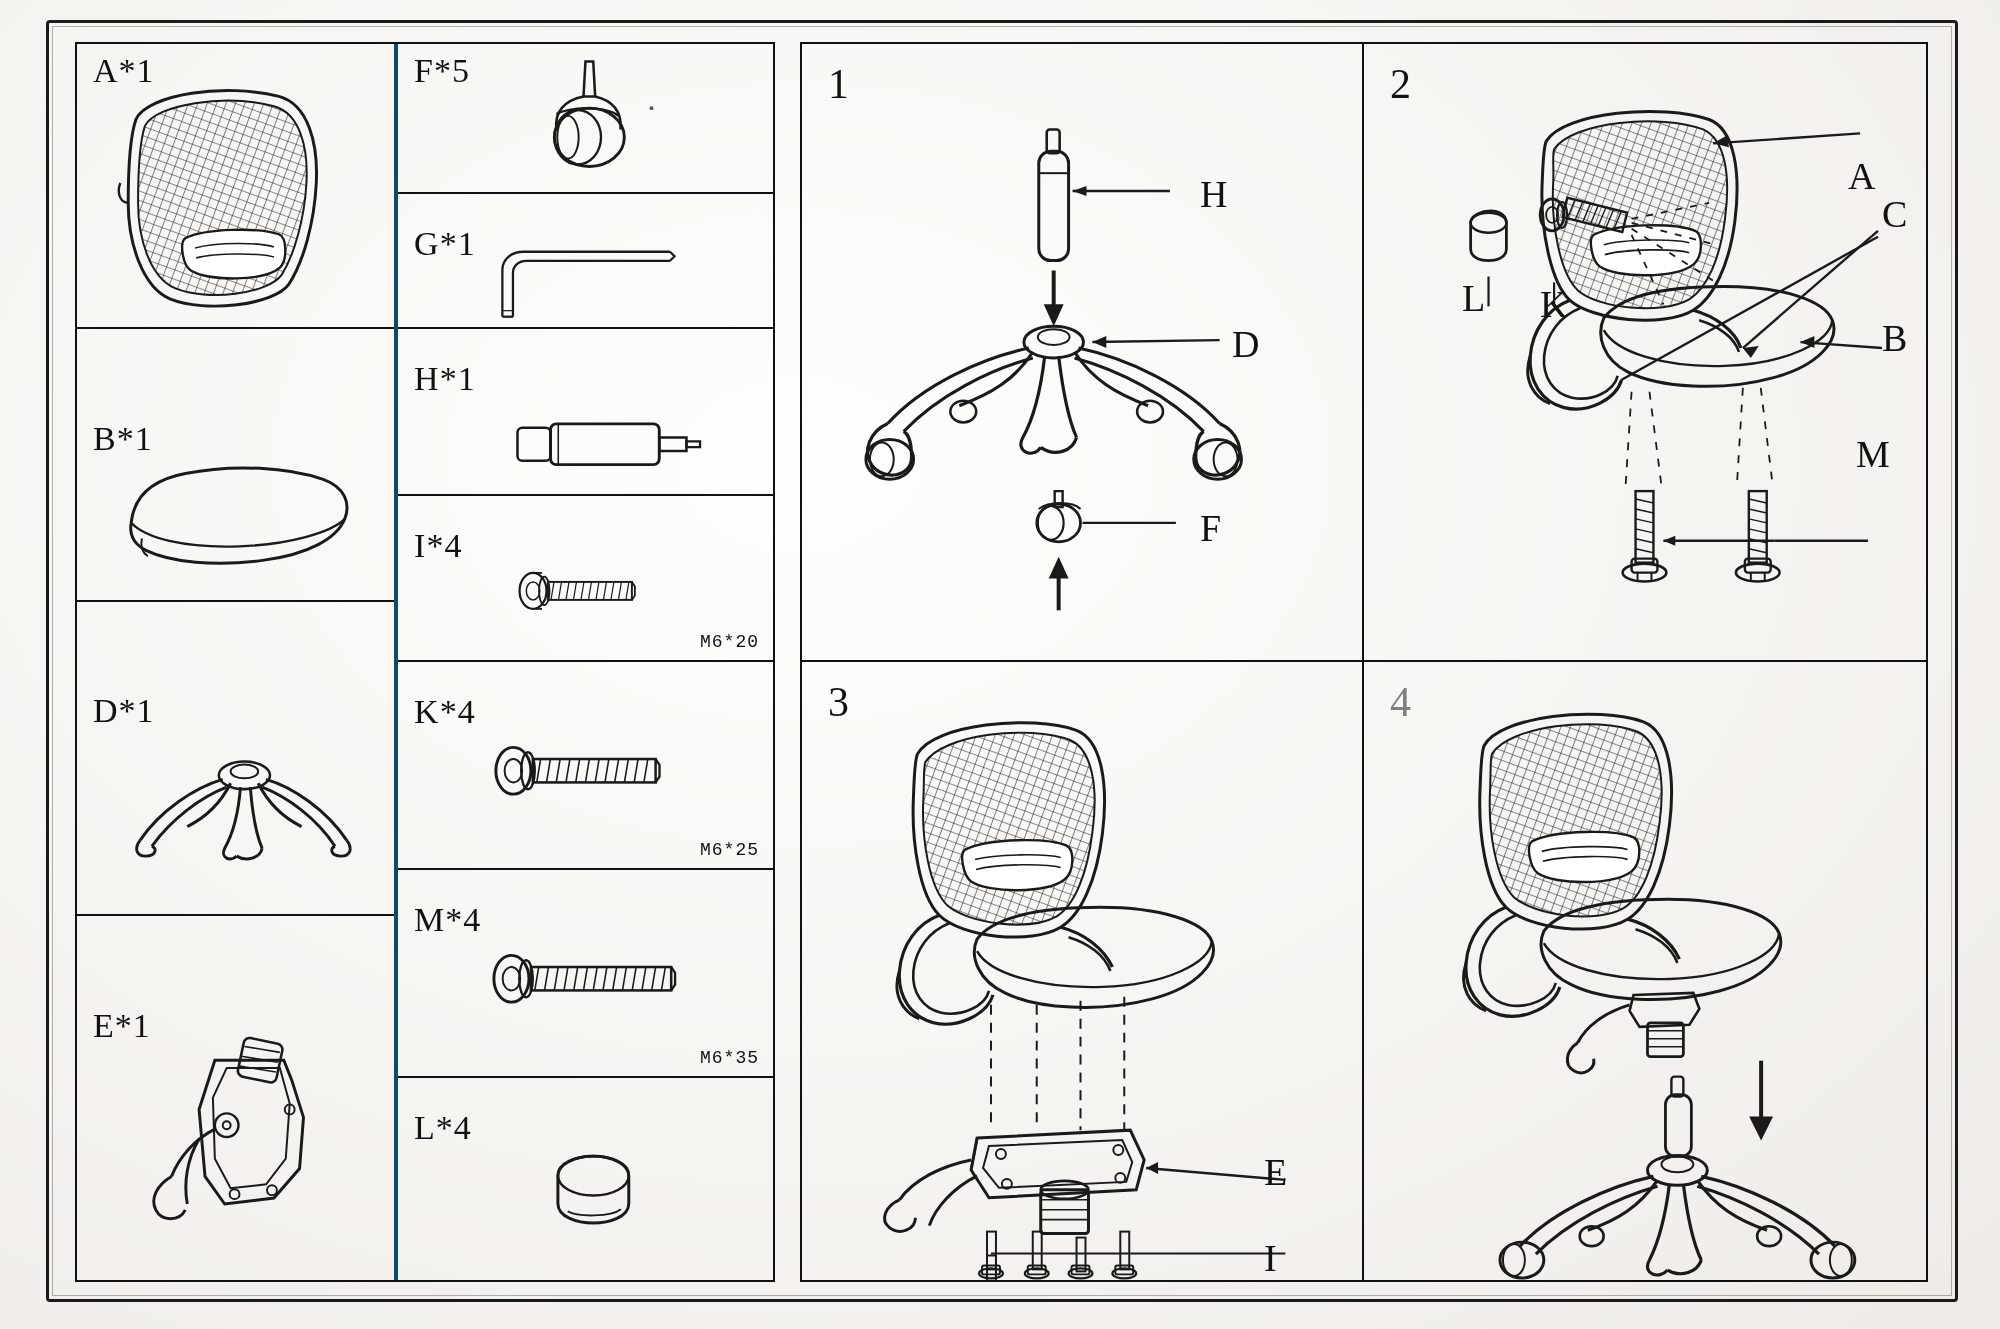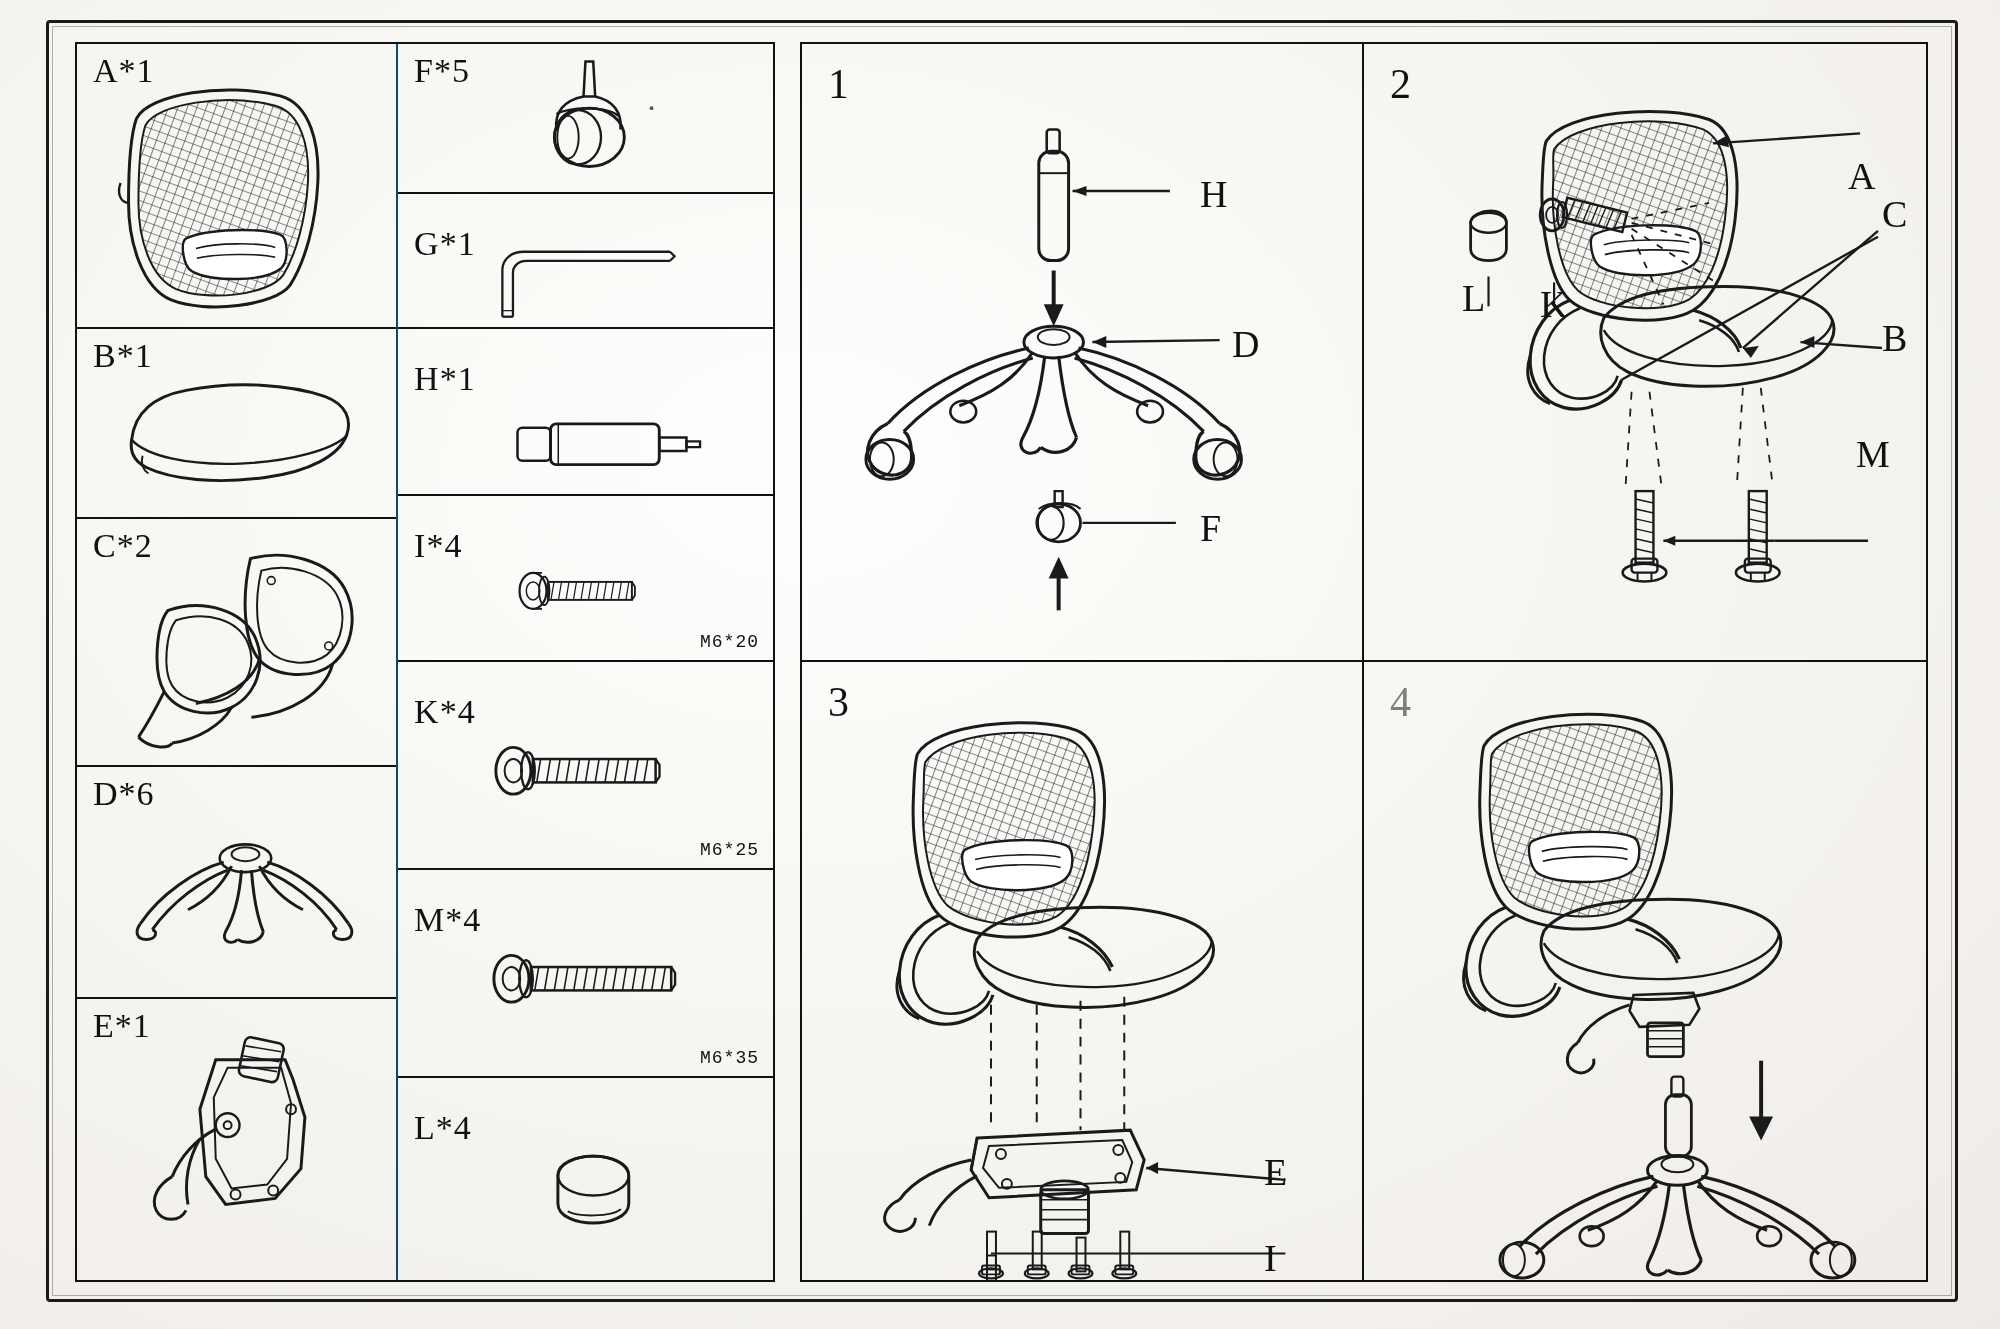--- a/index.html
+++ b/index.html
@@ -50,21 +50,21 @@
     width: 700px; height: 1240px;
     border: 2px solid #111;
     box-sizing: border-box;
     display: flex;
   }
   .parts-col {
     display: flex;
     flex-direction: column;
     box-sizing: border-box;
   }
-  .parts-col.left { width: 322px; border-right: 2px solid #0c4a6e; justify-content: space-between; }
+  .parts-col.left { width: 322px; border-right: 4px solid #0c4a6e; justify-content: space-between; }
   .parts-col.right { width: 376px; gap: 23px; }
   .part-cell {
     position: relative;
     box-sizing: border-box;
     border-bottom: 2px solid #111;
     overflow: hidden;
   }
   .part-cell:last-child { border-bottom: none; padding-left: 22px; }
   .part-label {
     position: absolute;
@@ -152,39 +152,23 @@
 
       <div class="part-cell" style="height:190px">
         <span class="part-label">B*1</span>
         <svg class="part-art" viewBox="0 0 322 190">
           <path d="M55 112 C58 84 78 68 110 62 C160 52 215 56 250 68 C272 76 278 92 272 108 C264 128 235 144 190 150 C140 157 95 152 70 140 C58 134 53 124 55 112 Z" fill="none" stroke="#1a1a1a" stroke-width="3"></path>
           <path d="M55 112 C70 128 110 138 165 136 C215 134 258 122 272 108" fill="none" stroke="#1a1a1a" stroke-width="2.4"></path>
           <path d="M66 128 C64 136 66 142 72 146" fill="none" stroke="#1a1a1a" stroke-width="2"></path>
         </svg>
       </div>
 
-      <div class="part-cell" style="height:248px">
-        <span class="part-label">C*2</span>
-        <svg class="part-art" viewBox="0 0 322 248">
-          <path d="M175 40 C210 30 255 42 270 70 C284 96 278 130 258 146 C238 162 200 160 184 142 C168 124 166 78 175 40 Z" fill="none" stroke="#1a1a1a" stroke-width="3"></path>
-          <path d="M186 52 C214 44 249 54 262 76 C273 96 268 124 252 137 C236 149 206 147 193 132 C180 117 179 82 186 52 Z" fill="none" stroke="#1a1a1a" stroke-width="2"></path>
-          <circle cx="196" cy="62" r="4" fill="none" stroke="#1a1a1a" stroke-width="1.6"></circle>
-          <circle cx="254" cy="128" r="4" fill="none" stroke="#1a1a1a" stroke-width="1.6"></circle>
-          <path d="M184 142 C176 166 150 180 120 186" fill="none" stroke="#1a1a1a" stroke-width="3"></path>
-          <path d="M258 146 C250 176 215 196 176 200" fill="none" stroke="#1a1a1a" stroke-width="3"></path>
-          <path d="M92 92 C128 80 168 92 180 120 C192 148 180 178 156 190 C132 202 100 194 88 174 C76 154 80 106 92 92 Z" fill="none" stroke="#1a1a1a" stroke-width="3"></path>
-          <path d="M100 102 C132 92 162 102 172 124 C182 146 172 170 152 180 C132 190 106 184 96 168 C86 152 90 114 100 102 Z" fill="none" stroke="#1a1a1a" stroke-width="2"></path>
-          <path d="M88 174 C78 194 70 208 62 220" fill="none" stroke="#1a1a1a" stroke-width="3"></path>
-          <path d="M156 190 C146 208 122 222 96 226" fill="none" stroke="#1a1a1a" stroke-width="3"></path>
-          <path d="M62 220 C74 232 92 232 96 226" fill="none" stroke="#1a1a1a" stroke-width="3"></path>
-        </svg>
-      </div>
 
       <div class="part-cell" style="height:232px">
-        <span class="part-label">D*6</span>
+        <span class="part-label">D*1</span>
         <svg class="part-art" viewBox="0 0 322 232">
           <ellipse cx="170" cy="92" rx="26" ry="14" fill="none" stroke="#1a1a1a" stroke-width="2.6"></ellipse>
           <path d="M148 96 C120 104 84 128 64 158" fill="none" stroke="#1a1a1a" stroke-width="3"></path>
           <path d="M152 104 C126 114 96 136 76 164" fill="none" stroke="#1a1a1a" stroke-width="3"></path>
           <path d="M64 158 C58 166 60 174 70 174 C80 174 82 166 76 164" fill="none" stroke="#1a1a1a" stroke-width="3"></path>
           <path d="M192 96 C220 104 254 128 274 158" fill="none" stroke="#1a1a1a" stroke-width="3"></path>
           <path d="M188 104 C214 114 244 136 262 164" fill="none" stroke="#1a1a1a" stroke-width="3"></path>
           <path d="M274 158 C280 166 278 174 268 174 C258 174 256 166 262 164" fill="none" stroke="#1a1a1a" stroke-width="3"></path>
           <path d="M156 100 C146 120 132 134 112 144" fill="none" stroke="#1a1a1a" stroke-width="3"></path>
           <path d="M184 100 C194 120 208 134 228 144" fill="none" stroke="#1a1a1a" stroke-width="3"></path>

